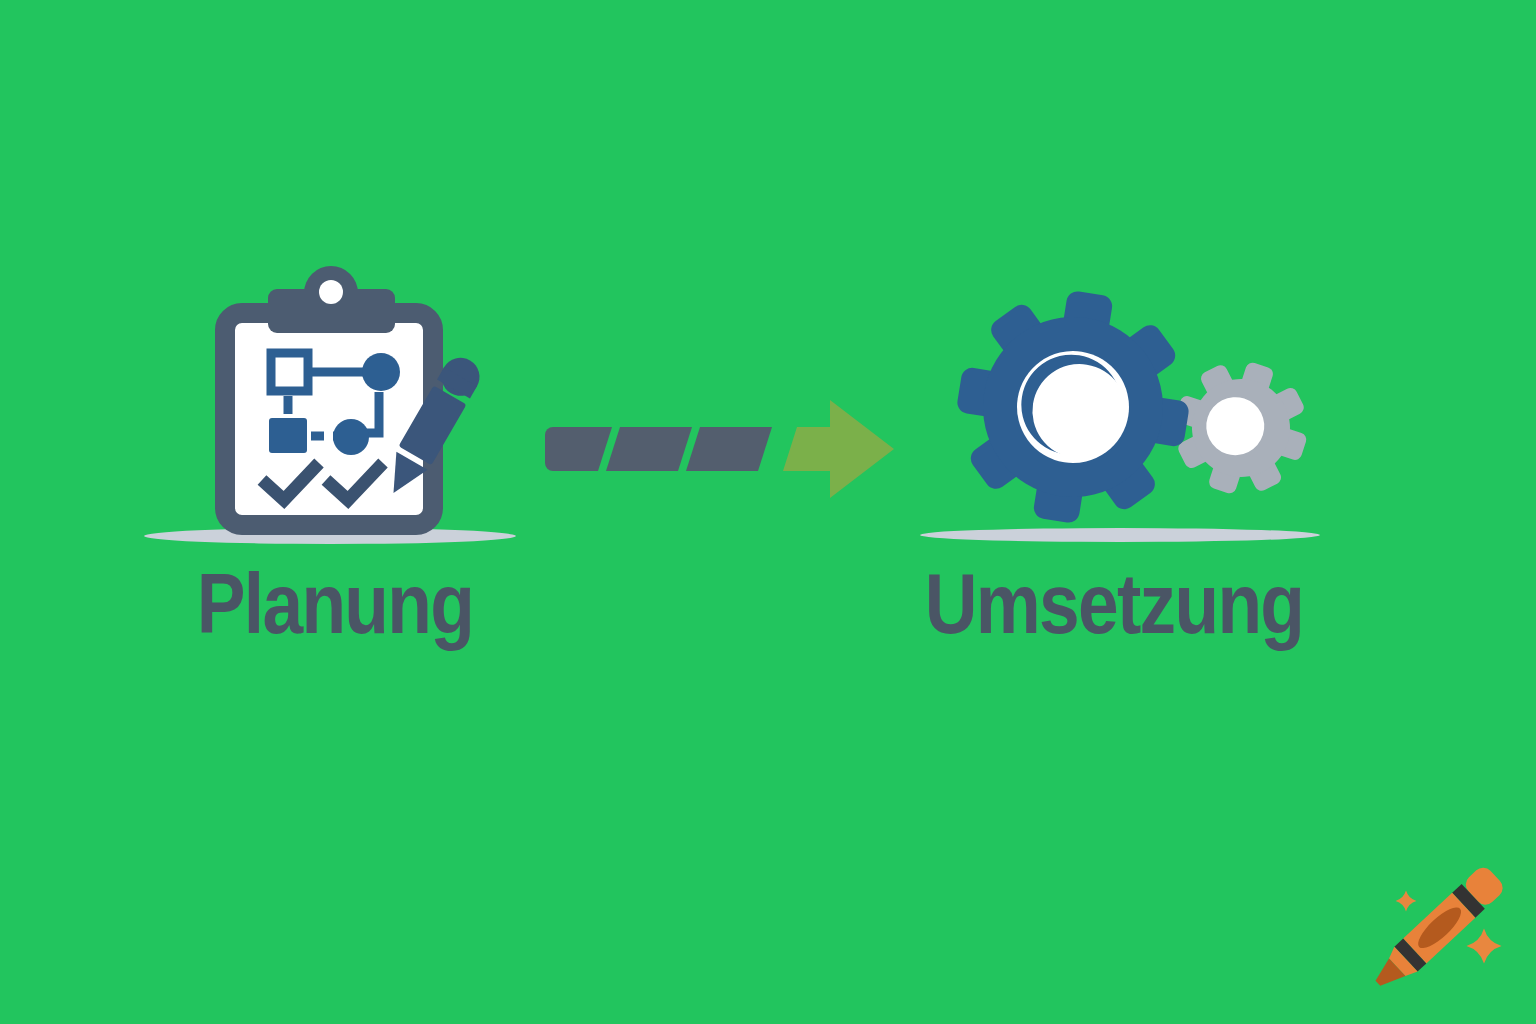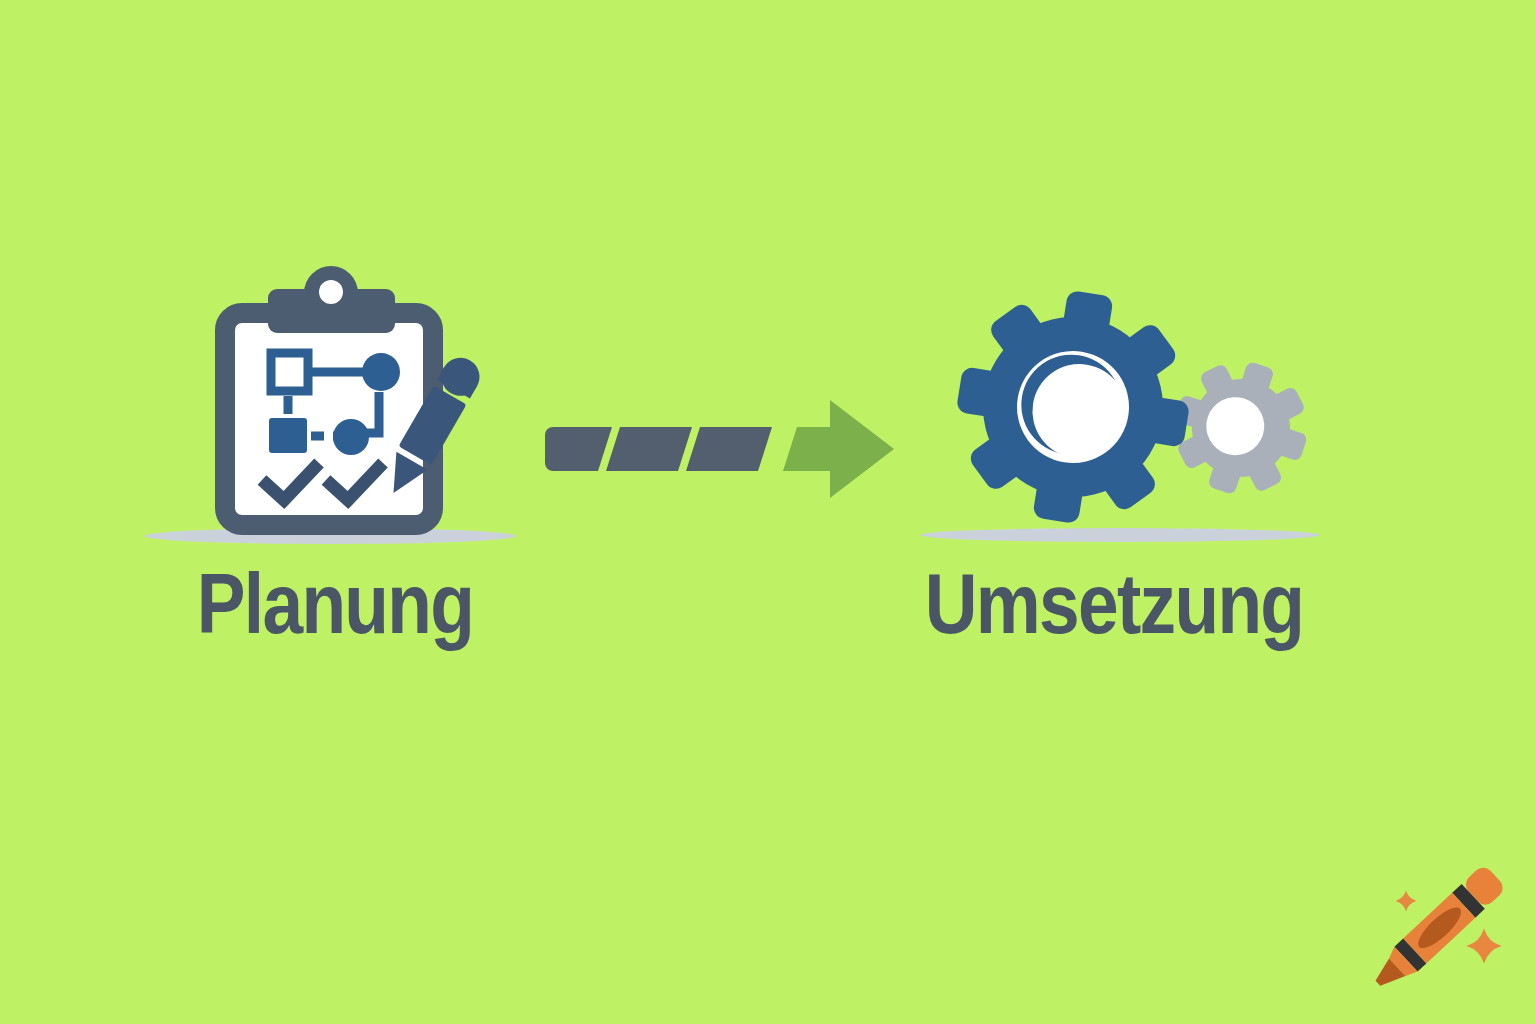--- a/index.html
+++ b/index.html
@@ -1,19 +1,19 @@
 <!DOCTYPE html>
 <html><head>
 <meta charset="utf-8">
 <style>
   html,body{margin:0;padding:0;}
   .canvas{
     position:relative;
     width:1536px;height:1024px;
-    background:#bef264;
+    background:#22c55e;
     overflow:hidden;
     font-family:"Liberation Sans","DejaVu Sans",sans-serif;
     text-align:center;
   }
   .canvas svg{position:absolute;left:0;top:0;}
   .step-label{
     position:absolute;
     top:560px;
     transform:translateX(-50%) scaleX(0.85);
     transform-origin:center top;

